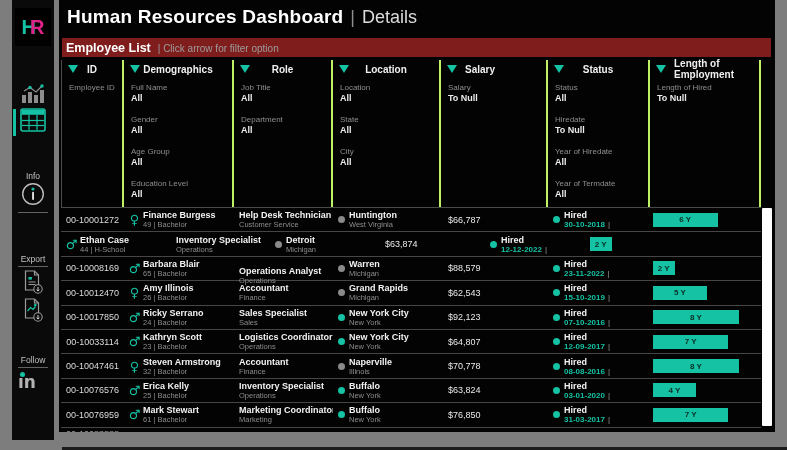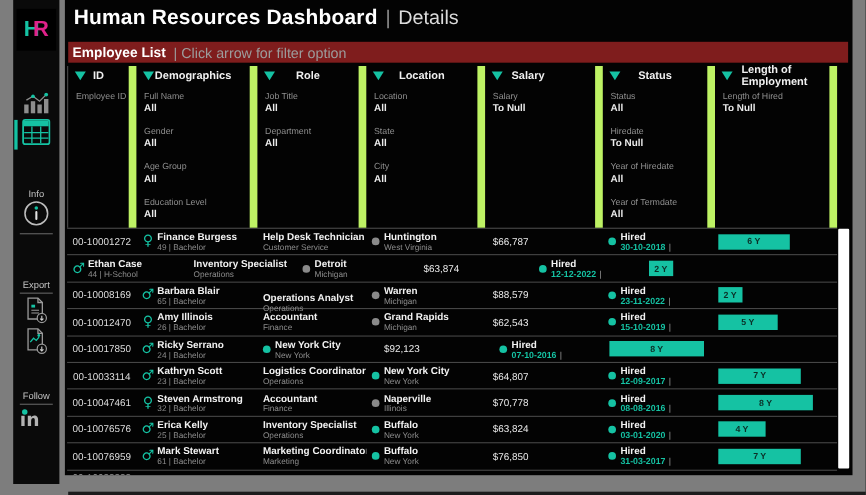--- a/index.html
+++ b/index.html
@@ -20,26 +20,26 @@
   .lin .lin-text{position:absolute;left:0;top:-1px;font-family:"DejaVu Sans",sans-serif;font-size:17px;font-weight:bold;color:#b3b3b3;line-height:24px;}
 
   
   .main{position:absolute;left:59px;top:0;width:716px;height:432px;background:#030303;}
   .app-title{position:absolute;left:8px;top:6px;white-space:nowrap;}
   .app-title .t-main{color:#fff;font-size:19px;font-weight:bold;letter-spacing:.2px;}
   .app-title .t-pipe{color:#8f8f8f;font-size:18px;margin:0 7px;}
   .app-title .t-sub{color:#dcdcdc;font-size:18px;}
   .list-bar{position:absolute;left:3px;top:38px;width:709px;height:19px;background:#7f1d1d;display:flex;align-items:center;padding-left:4px;box-sizing:border-box;}
   .list-bar .lb-title{color:#fff;font-size:12.5px;font-weight:bold;}
-  .list-bar .lb-sub{color:#9c9c9c;font-size:13px;margin-left:7px;padding-top:2px;}
+  .list-bar .lb-sub{color:#9c9c9c;font-size:10px;margin-left:7px;padding-top:2px;}
 
   
   .table{position:absolute;left:2px;top:60px;width:700px;}
   .filters{display:flex;height:147px;}
-  .col{box-sizing:border-box;border-right:7px solid #bef264;height:147px;}
+  .col{box-sizing:border-box;border-right:2px solid #bef264;height:147px;}
   .col:first-child{border-left:1px solid #4a4a4a;}
   .col-head{height:18px;display:flex;align-items:center;justify-content:center;position:relative;}
   .col-head.head-left{justify-content:flex-start;padding-left:24px;}
   .tri{position:absolute;left:6px;top:5px;width:0;height:0;border-left:5px solid transparent;border-right:5px solid transparent;border-top:8px solid var(--accent);cursor:pointer;}
   .col-name{color:#f0f0f0;font-size:10px;font-weight:bold;}
   .fields{padding:5px 0 0 7px;}
   .field{margin-bottom:11px;}
   .f-label{font-size:8px;color:#8f8f8f;line-height:10px;}
   .f-value{font-size:9px;color:#ececec;font-weight:bold;line-height:11px;min-height:11px;}
 
@@ -449,20 +449,26 @@
     <div class="c c-id" style="width: 63px;">
               <span>00-10017850</span>
             </div>
     <div class="c c-demo" style="width: 110px;">
       <span class="gicon">♂</span>
       <div class="two">
         <div class="l1">Ricky Serrano</div>
         <div class="l2">24 | Bachelor</div>
       </div>
     </div>
+    <div class="c c-role" style="width: 99px;">
+      <div class="two">
+        <div class="l1">Sales Specialist</div>
+        <div class="l2">Sales</div>
+      </div>
+    </div>
     <div class="c c-loc" style="width: 108px;">
       <span class="dot" style="background: rgb(21, 194, 163);"></span>
       <div class="two">
         <div class="l1">New York City</div>
         <div class="l2">New York</div>
       </div>
     </div>
     <div class="c c-sal" style="width: 107px;">
               <span>$92,123</span>
             </div>

